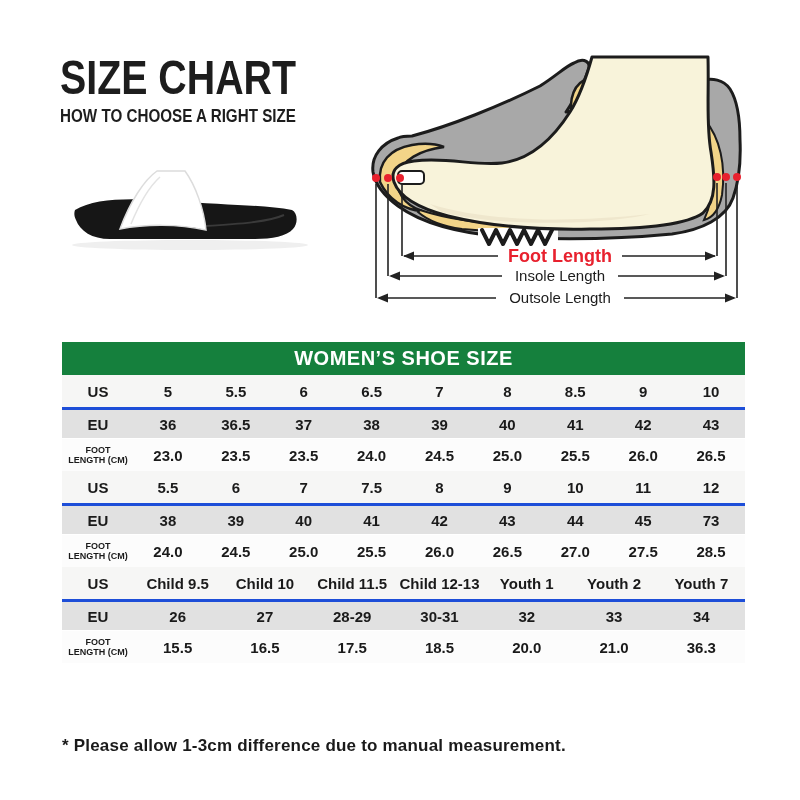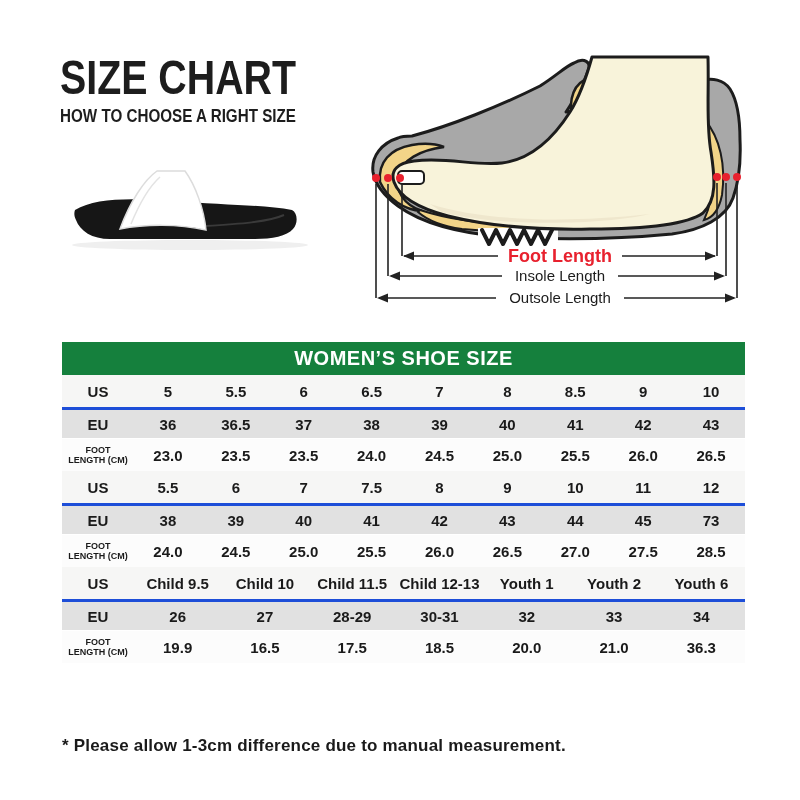--- a/index.html
+++ b/index.html
@@ -254,35 +254,35 @@
     <section class="size-table">
       <div class="rows">
           <div class="trow" style="grid-template-columns: 72px repeat(7, 1fr);">
             <div class="rlabel">US</div>
             <div class="cell">Child 9.5</div>
             <div class="cell">Child 10</div>
             <div class="cell">Child 11.5</div>
             <div class="cell">Child 12-13</div>
             <div class="cell">Youth 1</div>
             <div class="cell">Youth 2</div>
-            <div class="cell">Youth 6</div>
+            <div class="cell">Youth 7</div>
           </div>
           <div class="trow" style="grid-template-columns: 72px repeat(7, 1fr);">
             <div class="rlabel">EU</div>
             <div class="cell">26</div>
             <div class="cell">27</div>
             <div class="cell">28-29</div>
             <div class="cell">30-31</div>
             <div class="cell">32</div>
             <div class="cell">33</div>
             <div class="cell">34</div>
           </div>
           <div class="trow" style="grid-template-columns: 72px repeat(7, 1fr);">
             <div class="rlabel small">FOOT<br>LENGTH (CM)</div>
-            <div class="cell">19.9</div>
+            <div class="cell">15.5</div>
             <div class="cell">16.5</div>
             <div class="cell">17.5</div>
             <div class="cell">18.5</div>
             <div class="cell">20.0</div>
             <div class="cell">21.0</div>
             <div class="cell">36.3</div>
           </div>
         </div>
     </section>
   </div>

